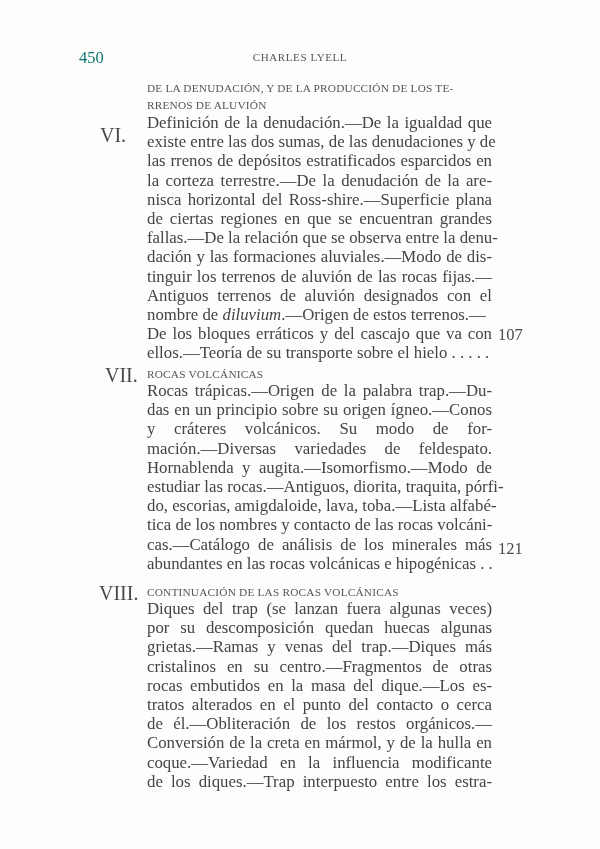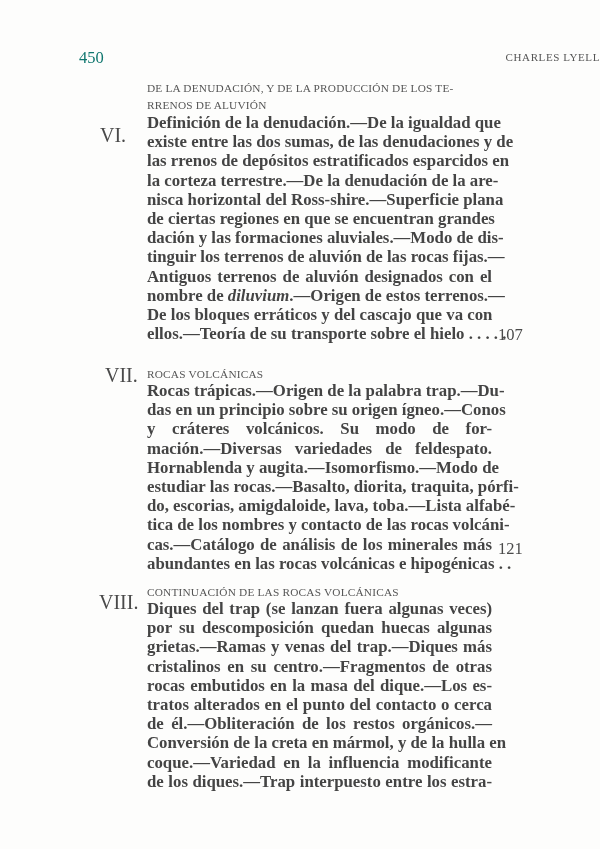--- a/index.html
+++ b/index.html
@@ -1,27 +1,27 @@
 <!DOCTYPE html>
 <html><head>
 <meta charset="utf-8">
 <style>
   html, body { margin: 0; padding: 0; }
   body {
     width: 600px; height: 849px; background: #fdfdfc; position: relative; overflow: hidden;
     font-family: "Liberation Serif", "DejaVu Serif", serif; color: #444;
   }
   .page-number { position: absolute; left: 79px; top: 48px; font-size: 16.5px; color: #0f766e; }
-  .running-head { position: absolute; left: 0; width: 600px; top: 51px; text-align: right;
+  .running-head { position: absolute; left: 0; width: 600px; top: 51px; text-align: center;
     font-size: 11px; letter-spacing: 0.6px; color: #555; }
   .section { position: absolute; left: 0; width: 600px; }
   .roman { position: absolute; font-size: 20px; color: #4a4a4a; top: -2px; }
   .section-title { position: absolute; left: 147px; width: 340px; font-size: 11.3px; line-height: 17px;
     letter-spacing: 0.2px; color: #555; text-transform: uppercase; }
-  .body-lines { position: absolute; left: 147px; width: 345px; font-weight: bold; }
+  .body-lines { position: absolute; left: 147px; width: 345px; }
   .line { display: block; font-size: 16.8px; line-height: 19.2px; height: 19.2px; white-space: nowrap;
     text-align: justify; text-align-last: justify; color: #444; }
   .line.last { text-align-last: left; }
   .pageref { position: absolute; left: 498px; width: 24px; text-align: right; font-size: 16.5px; color: #4a4a4a; }
   em { font-style: italic; }
 </style>
 </head>
 <body>
 
 <div>
@@ -34,20 +34,21 @@
       <div>de la denudación, y de la producción de los te-</div>
       <div>rrenos de aluvión</div>
     </div>
     <div class="body-lines" style="top:33px;">
       <span class="line">Definición de la denudación.—De la igualdad que</span>
       <span class="line">existe entre las dos sumas, de las denudaciones y de</span>
       <span class="line">las rrenos de depósitos estratificados esparcidos en</span>
       <span class="line">la corteza terrestre.—De la denudación de la are-</span>
       <span class="line">nisca horizontal del Ross-shire.—Superficie plana</span>
       <span class="line">de ciertas regiones en que se encuentran grandes</span>
+      <span class="line">fallas.—De la relación que se observa entre la denu-</span>
       <span class="line">dación y las formaciones aluviales.—Modo de dis-</span>
       <span class="line">tinguir los terrenos de aluvión de las rocas fijas.—</span>
       <span class="line">Antiguos terrenos de aluvión designados con el</span>
       <span class="line" style="text-align-last:left;"><span>nombre de </span><em>diluvium</em><span>.—Origen de estos terrenos.—</span></span>
       <span class="line">De los bloques erráticos y del cascajo que va con</span>
       <span class="line last">ellos.—Teoría de su transporte sobre el hielo . . . . .</span>
     </div>
     <span class="pageref" style="top:245px;">107</span>
   </div>
 
@@ -55,31 +56,31 @@
     <span class="roman" style="left:105px;">VII.</span>
     <div class="section-title" style="top:0px;">
       <div>rocas volcánicas</div>
     </div>
     <div class="body-lines" style="top:15px;">
       <span class="line">Rocas trápicas.—Origen de la palabra trap.—Du-</span>
       <span class="line">das en un principio sobre su origen ígneo.—Conos</span>
       <span class="line">y cráteres volcánicos. Su modo de for-</span>
       <span class="line">mación.—Diversas variedades de feldespato.</span>
       <span class="line">Hornablenda y augita.—Isomorfismo.—Modo de</span>
-      <span class="line">estudiar las rocas.—Basalto, diorita, traquita, pórfi-</span>
+      <span class="line">estudiar las rocas.—Antiguos, diorita, traquita, pórfi-</span>
       <span class="line">do, escorias, amigdaloide, lava, toba.—Lista alfabé-</span>
       <span class="line">tica de los nombres y contacto de las rocas volcáni-</span>
       <span class="line">cas.—Catálogo de análisis de los minerales más</span>
       <span class="line last">abundantes en las rocas volcánicas e hipogénicas . .</span>
     </div>
     <span class="pageref" style="top:173px;">121</span>
   </div>
 
   <div class="section" style="top:584px;">
-    <span class="roman" style="left:99px;margin-top:9px;">VIII.</span>
+    <span class="roman" style="left:99px;">VIII.</span>
     <div class="section-title" style="top:0px;">
       <div>continuación de las rocas volcánicas</div>
     </div>
     <div class="body-lines" style="top:15px;">
       <span class="line">Diques del trap (se lanzan fuera algunas veces)</span>
       <span class="line">por su descomposición quedan huecas algunas</span>
       <span class="line">grietas.—Ramas y venas del trap.—Diques más</span>
       <span class="line">cristalinos en su centro.—Fragmentos de otras</span>
       <span class="line">rocas embutidos en la masa del dique.—Los es-</span>
       <span class="line">tratos alterados en el punto del contacto o cerca</span>

